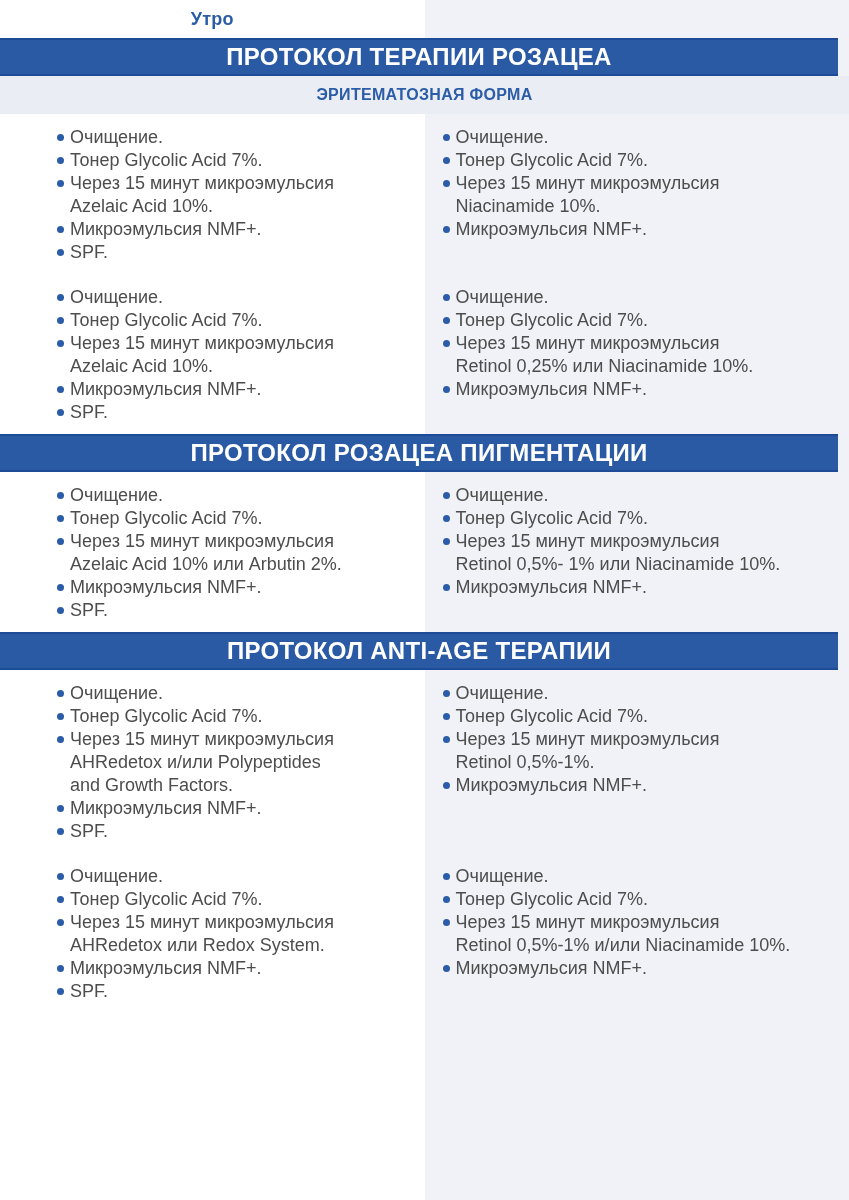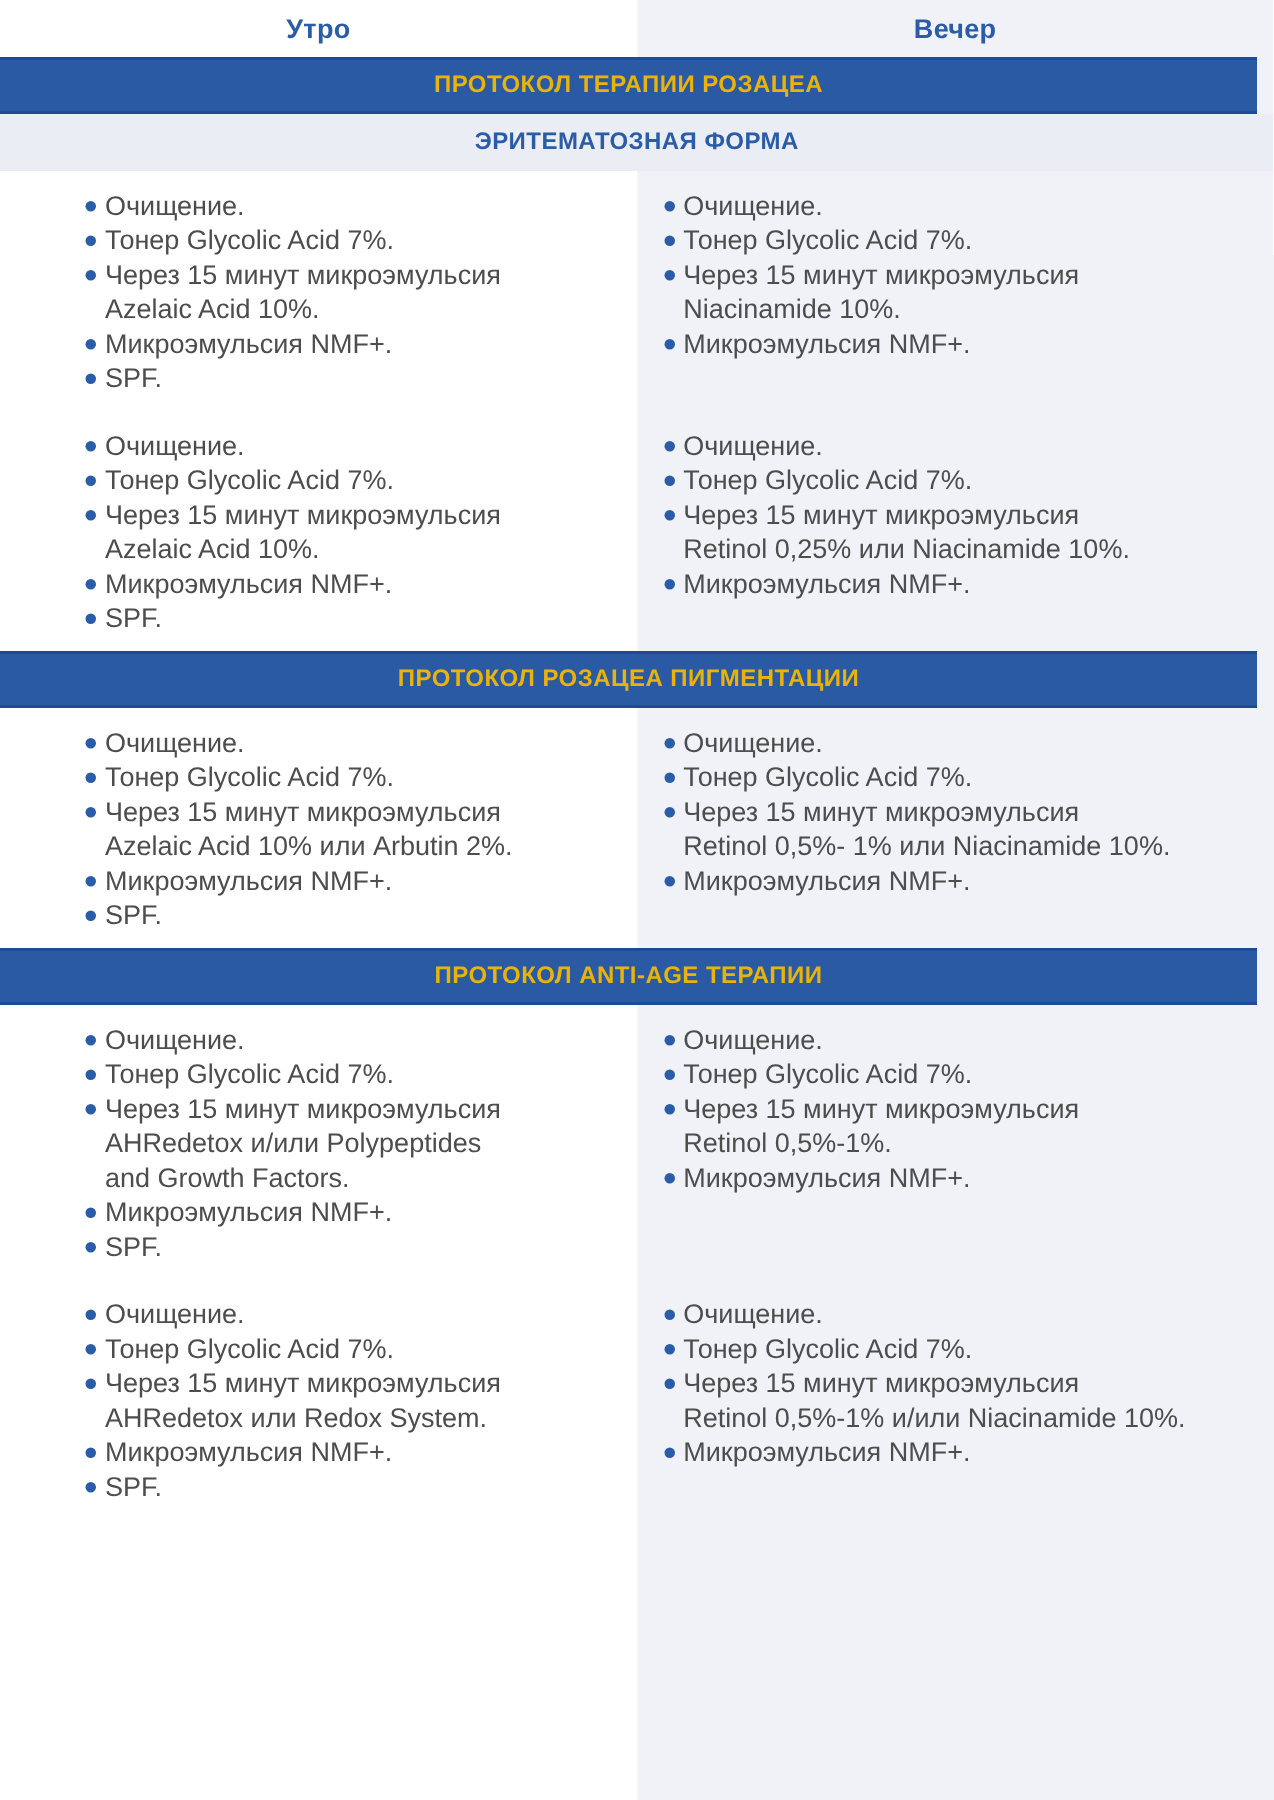--- a/index.html
+++ b/index.html
@@ -36,21 +36,21 @@
   }
   .banner-dark{
     flex:0 0 auto;
     box-sizing:border-box;
     height:38px;
     margin-right:11px;
     background:var(--banner-blue);
     border-top:2px solid var(--banner-border);
     border-bottom:2px solid var(--banner-border);
     display:flex;align-items:center;justify-content:center;
-    color:#eab308;font-size:16px;font-weight:bold;letter-spacing:.3px;
+    color:#ffffff;font-size:24px;font-weight:bold;letter-spacing:.3px;
   }
   .banner-light{
     flex:0 0 auto;
     box-sizing:border-box;
     height:38px;
     background:var(--banner-light-bg);
     display:flex;align-items:center;justify-content:center;
     color:var(--heading-blue);font-size:16px;font-weight:bold;letter-spacing:.3px;
   }
   .protocol-row{
@@ -78,21 +78,20 @@
   }
   .step-text{display:inline;}
 </style>
 </head>
 <body>
 
 <div class="page">
   <div class="right-col-bg"></div>
   <div class="day-header">
     <div class="day-cell">Утро</div>
-    <div class="day-cell">Вечер</div>
   </div>
   <div id="blocks">
       <div class="banner-dark">
         <span>ПРОТОКОЛ ТЕРАПИИ РОЗАЦЕА</span>
       </div>
       <div class="banner-light">
         <span>ЭРИТЕМАТОЗНАЯ ФОРМА</span>
       </div>
       <div class="protocol-row">
         <div class="col col-morning">

